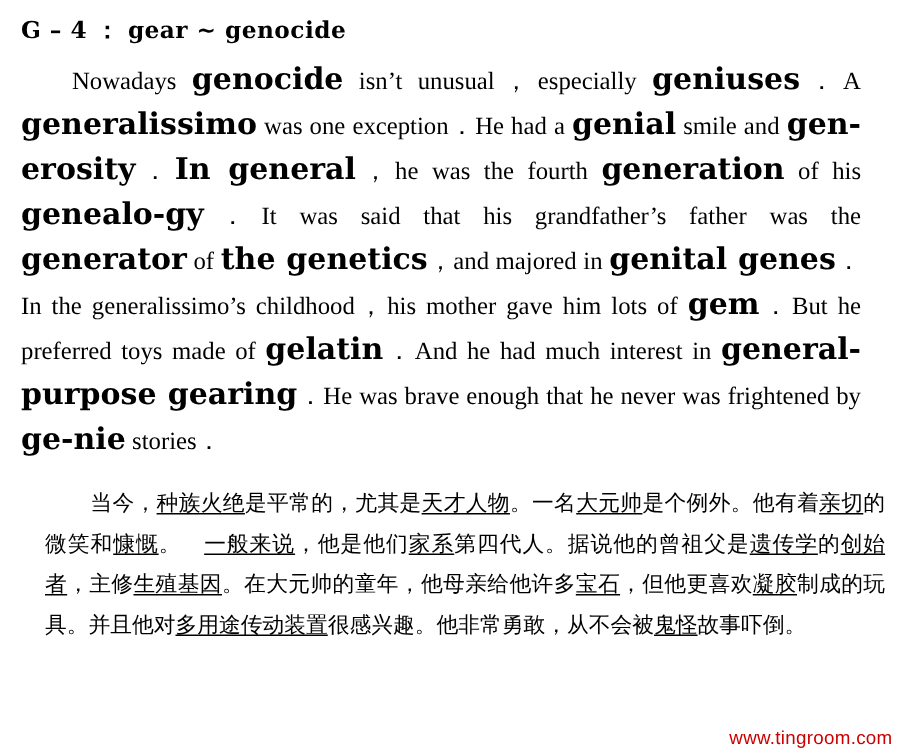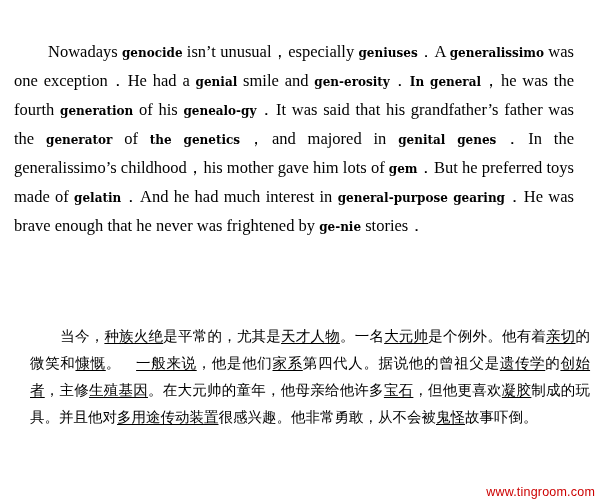--- a/index.html
+++ b/index.html
@@ -44,21 +44,21 @@
     text-align: justify;
     text-justify: inter-word;
   }
   .en-block .indent {
     display: inline-block;
     width: 34px;
   }
   .en-block b {
     font-family: "DejaVu Serif", serif;
     font-weight: bold;
-    font-size: 12px;
+    font-size: 20px;
   }
   .zh-block {
     position: absolute;
     left: 14px;
     top: 323px;
     width: 560px;
     font-family: "DejaVu Sans", sans-serif;
     font-size: 14.5px;
     line-height: 27px;
     text-align: justify;
@@ -81,20 +81,21 @@
     font-size: 12.5px;
     letter-spacing: 0.2px;
     margin-left: 41px;
   }
 </style>
 </head>
 <body>
 
 <div class="page">
 
+  <div class="title">G – 4 ： gear ~ genocide</div>
 
   <div class="en-block">
     <span class="indent"></span><span><span>Nowadays </span><b>genocide</b><span> isn’t unusual，especially </span><b>geniuses</b><span>．A </span><b>generalissimo</b><span> was one exception．He had a </span><b>genial</b><span> smile and </span><b>gen-erosity</b><span>．</span><b>In general</b><span>，he was the fourth </span><b>generation</b><span> of his </span><b>genealo-gy</b><span>．It was said that his grandfather’s father was the </span><b>generator</b><span> of </span><b>the genetics</b><span>，and majored in </span><b>genital genes</b><span>．In the generalissimo’s childhood，his mother gave him lots of </span><b>gem</b><span>．But he preferred toys made of </span><b>gelatin</b><span>．And he had much interest in </span><b>general-purpose gearing</b><span>．He was brave enough that he never was frightened by </span><b>ge-nie</b><span> stories．</span></span>
   </div>
 
   <div class="zh-block">
     <span class="indent"></span><span><span>当今，</span><u>种族火绝</u><span>是平常的，尤其是</span><u>天才人物</u><span>。一名</span><u>大元帅</u><span>是个例外。他有着</span><u>亲切</u><span>的微笑和</span><u>慷慨</u><span>。　</span><u>一般来说</u><span>，他是他们</span><u>家系</u><span>第四代人。据说他的曾祖父是</span><u>遗传学</u><span>的</span><u>创始者</u><span>，主修</span><u>生殖基因</u><span>。在大元帅的童年，他母亲给他许多</span><u>宝石</u><span>，但他更喜欢</span><u>凝胶</u><span>制成的玩具。并且他对</span><u>多用途传动装置</u><span>很感兴趣。他非常勇敢，从不会被</span><u>鬼怪</u><span>故事吓倒。</span></span>
   </div>
 
   <div class="watermark">www.tingroom.com</div>

